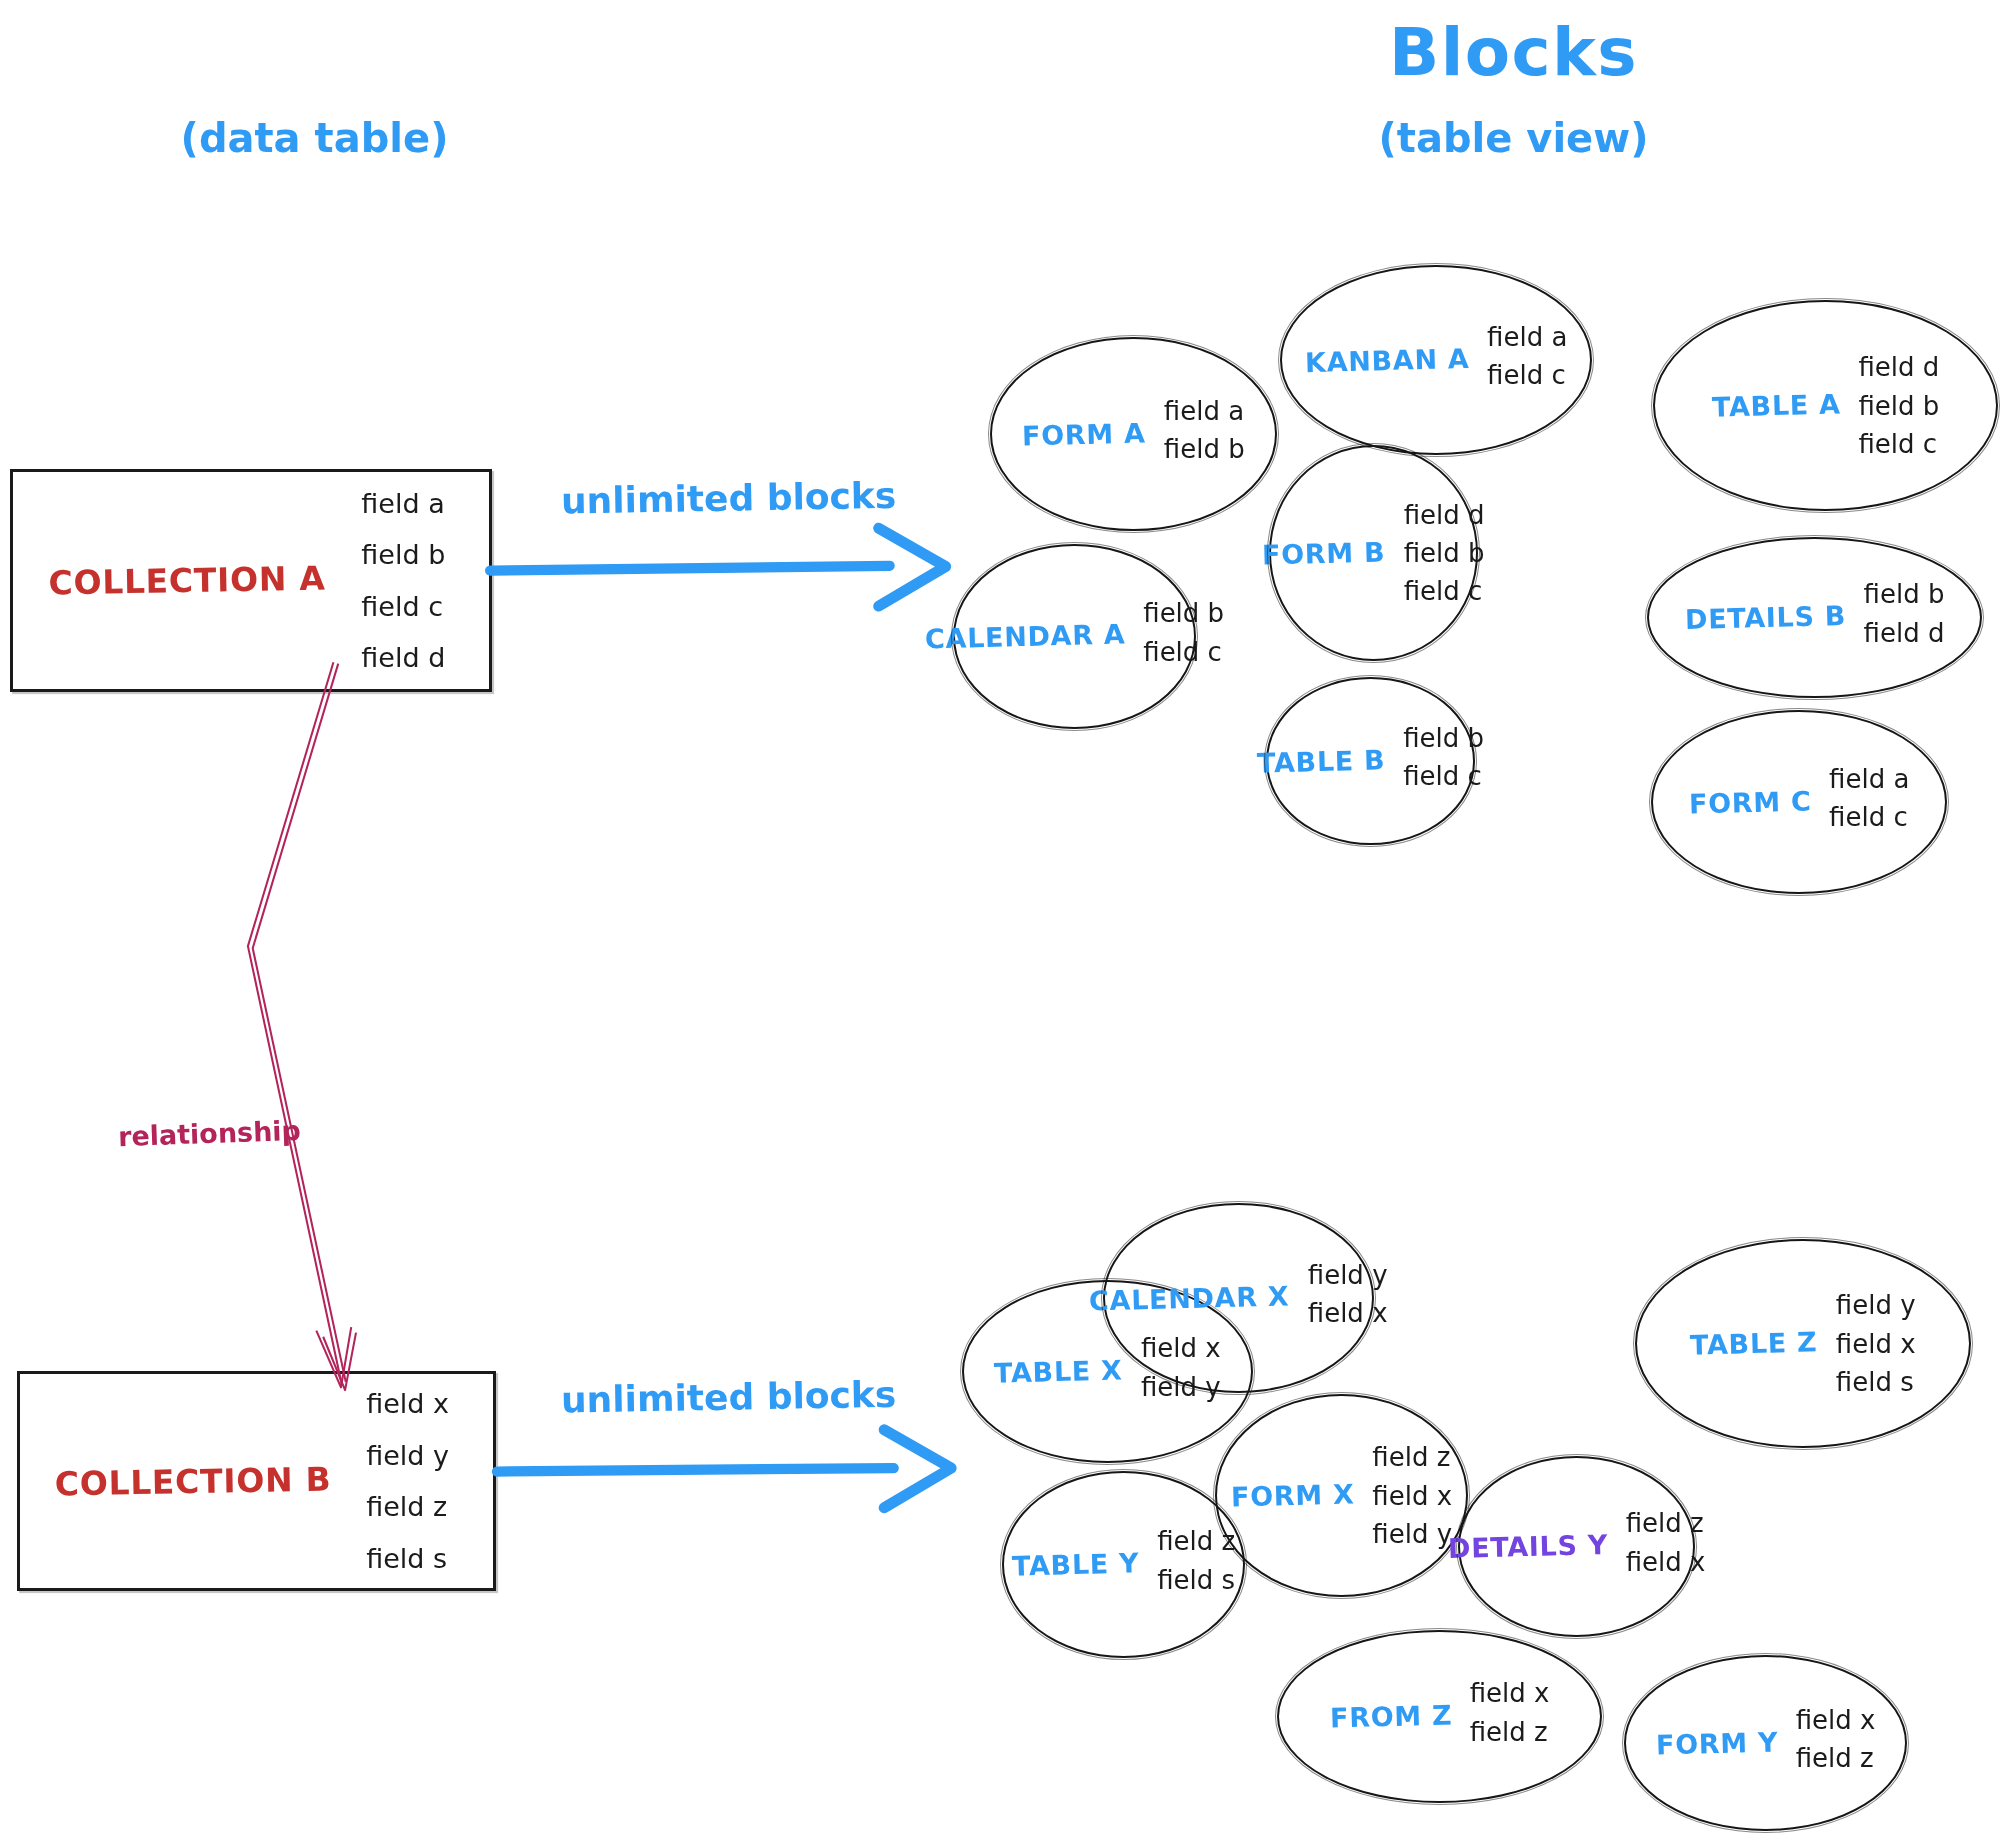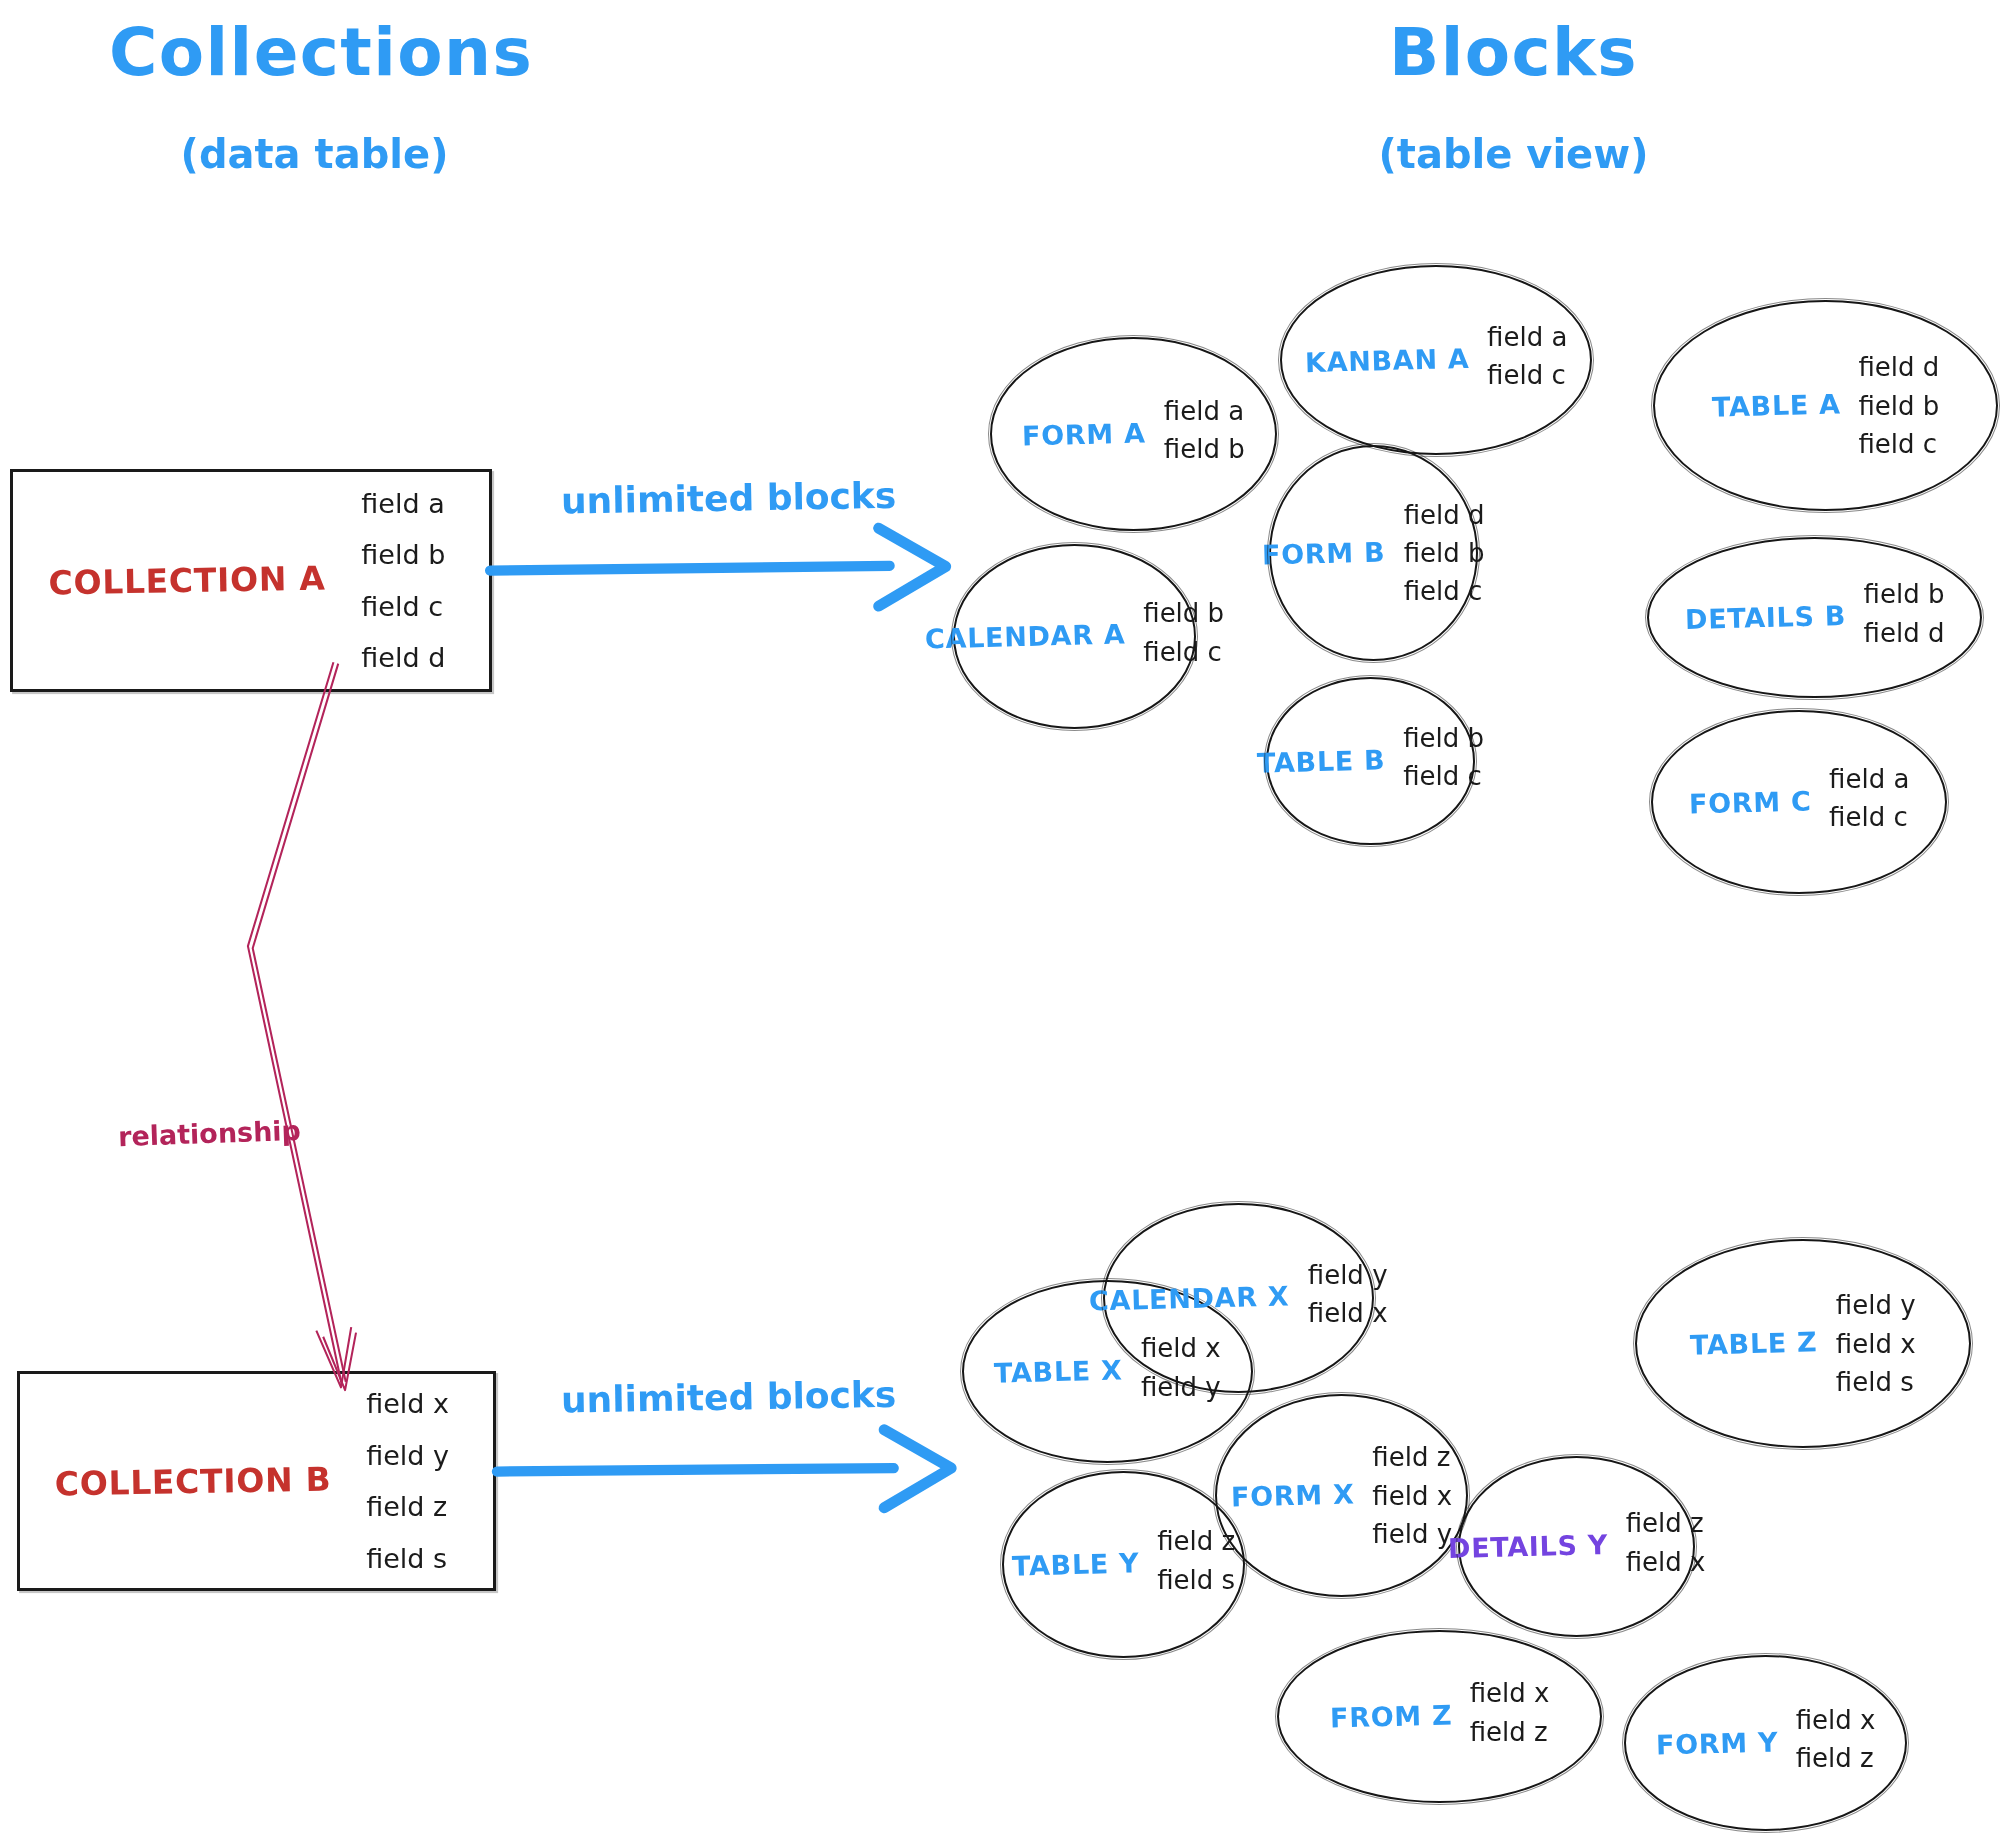--- a/index.html
+++ b/index.html
@@ -6,21 +6,21 @@
   #canvas{
     position:relative;width:2005px;height:1843px;background:#ffffff;
     font-family:"DejaVu Sans",sans-serif;overflow:hidden;color:#1b1b1b;
   }
   .title{
     position:absolute;text-align:center;font-weight:bold;font-size:66px;
     color:#2f9bf4;letter-spacing:1.4px;white-space:nowrap;
   }
   .subtitle{
     position:absolute;text-align:center;font-weight:bold;font-size:40px;
-    color:#2f9bf4;white-space:nowrap;margin-top:16px;
+    color:#2f9bf4;white-space:nowrap;
   }
   .colbox{
     position:absolute;border:3.4px solid #1a1a1a;background:#ffffff;
     display:flex;align-items:center;box-shadow:2.1px 2.1px 0 0 rgba(26,26,26,.25);
   }
   .colname{
     flex:1;text-align:center;font-weight:bold;font-size:33px;color:#c5322d;
     letter-spacing:0.7px;white-space:nowrap;transform:rotate(-1deg);
   }
   .colfields{
@@ -53,21 +53,20 @@
     position:absolute;font-size:27px;color:#b3245a;font-weight:bold;
     white-space:nowrap;transform:rotate(-2deg);
   }
   svg.arrows{position:absolute;left:0;top:0;pointer-events:none;}
 </style>
 </head>
 <body>
 
 <div id="canvas">
 
-  <div class="title" style="left:109px;top:13.7px;width:411px;">Collections</div>
   <div class="subtitle" style="left:109px;top:115px;width:411px;">(data table)</div>
   <div class="title" style="left:1308px;top:13.7px;width:411px;">Blocks</div>
   <div class="subtitle" style="left:1308px;top:115px;width:411px;">(table view)</div>
 
   <div class="colbox" style="left:10.3px;top:469px;width:476px;height:217px;">
     <div class="colname">COLLECTION A</div>
     <div class="colfields">
       <span>field a</span>
       <span>field b</span>
       <span>field c</span>

